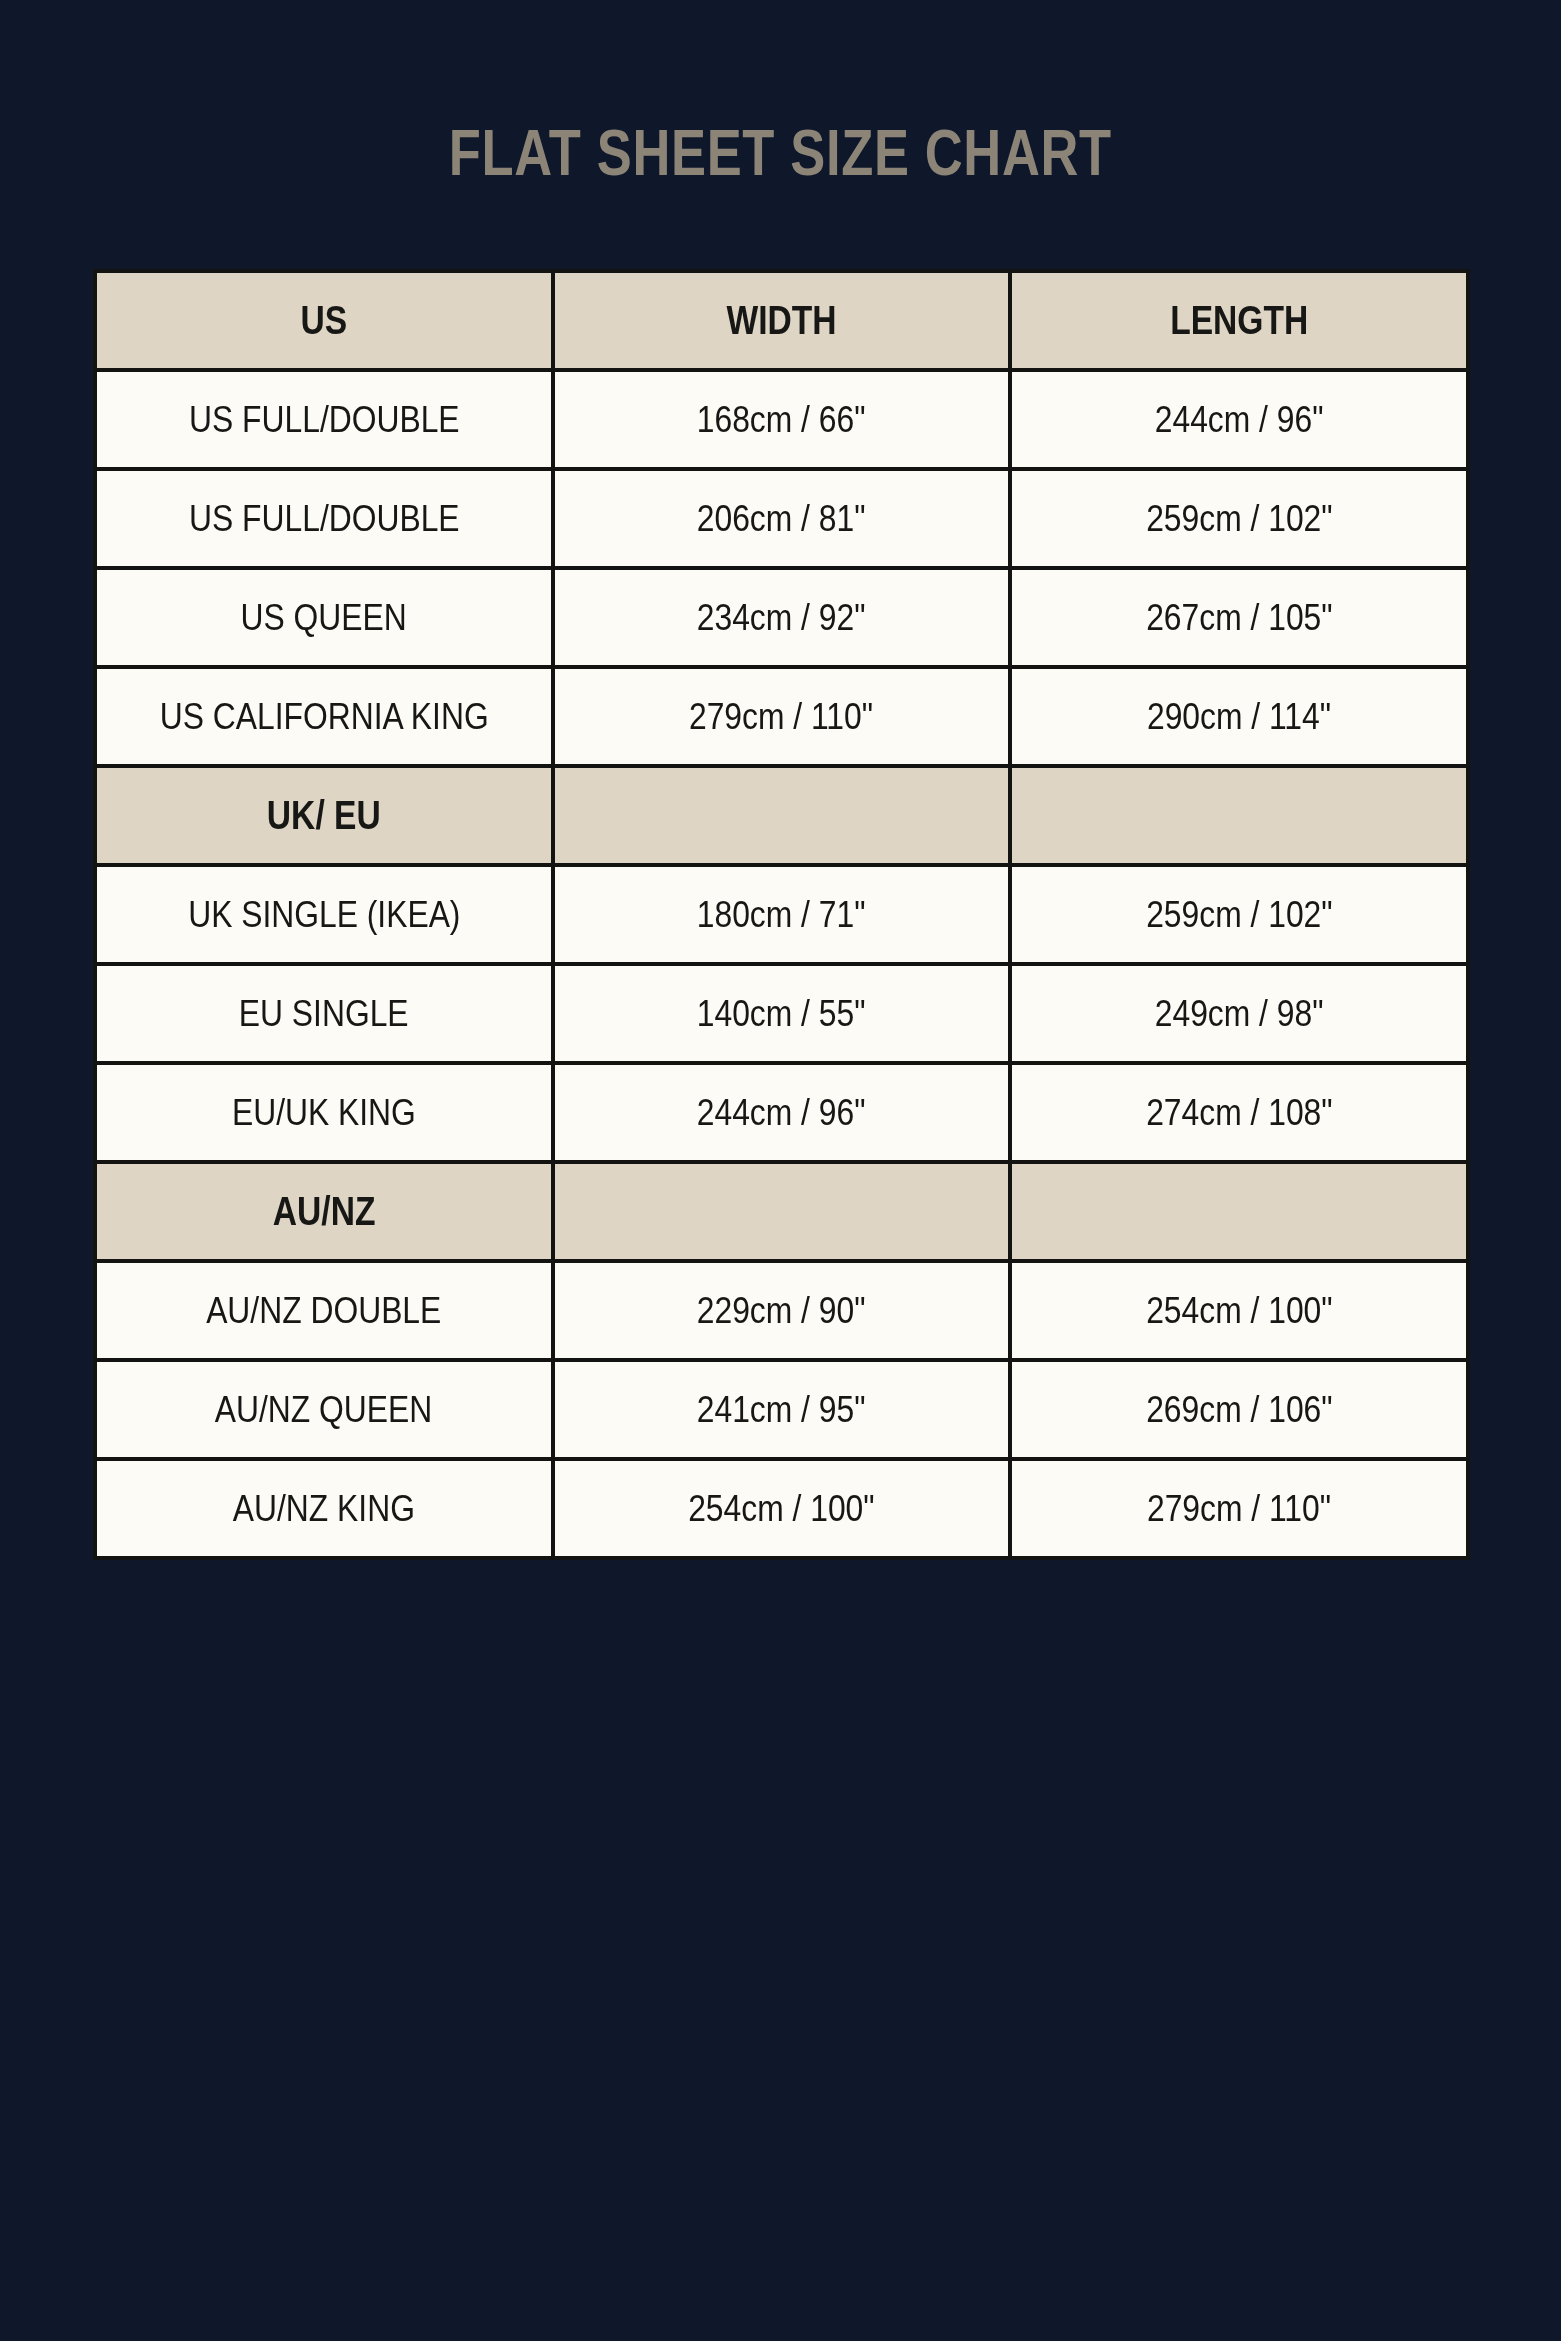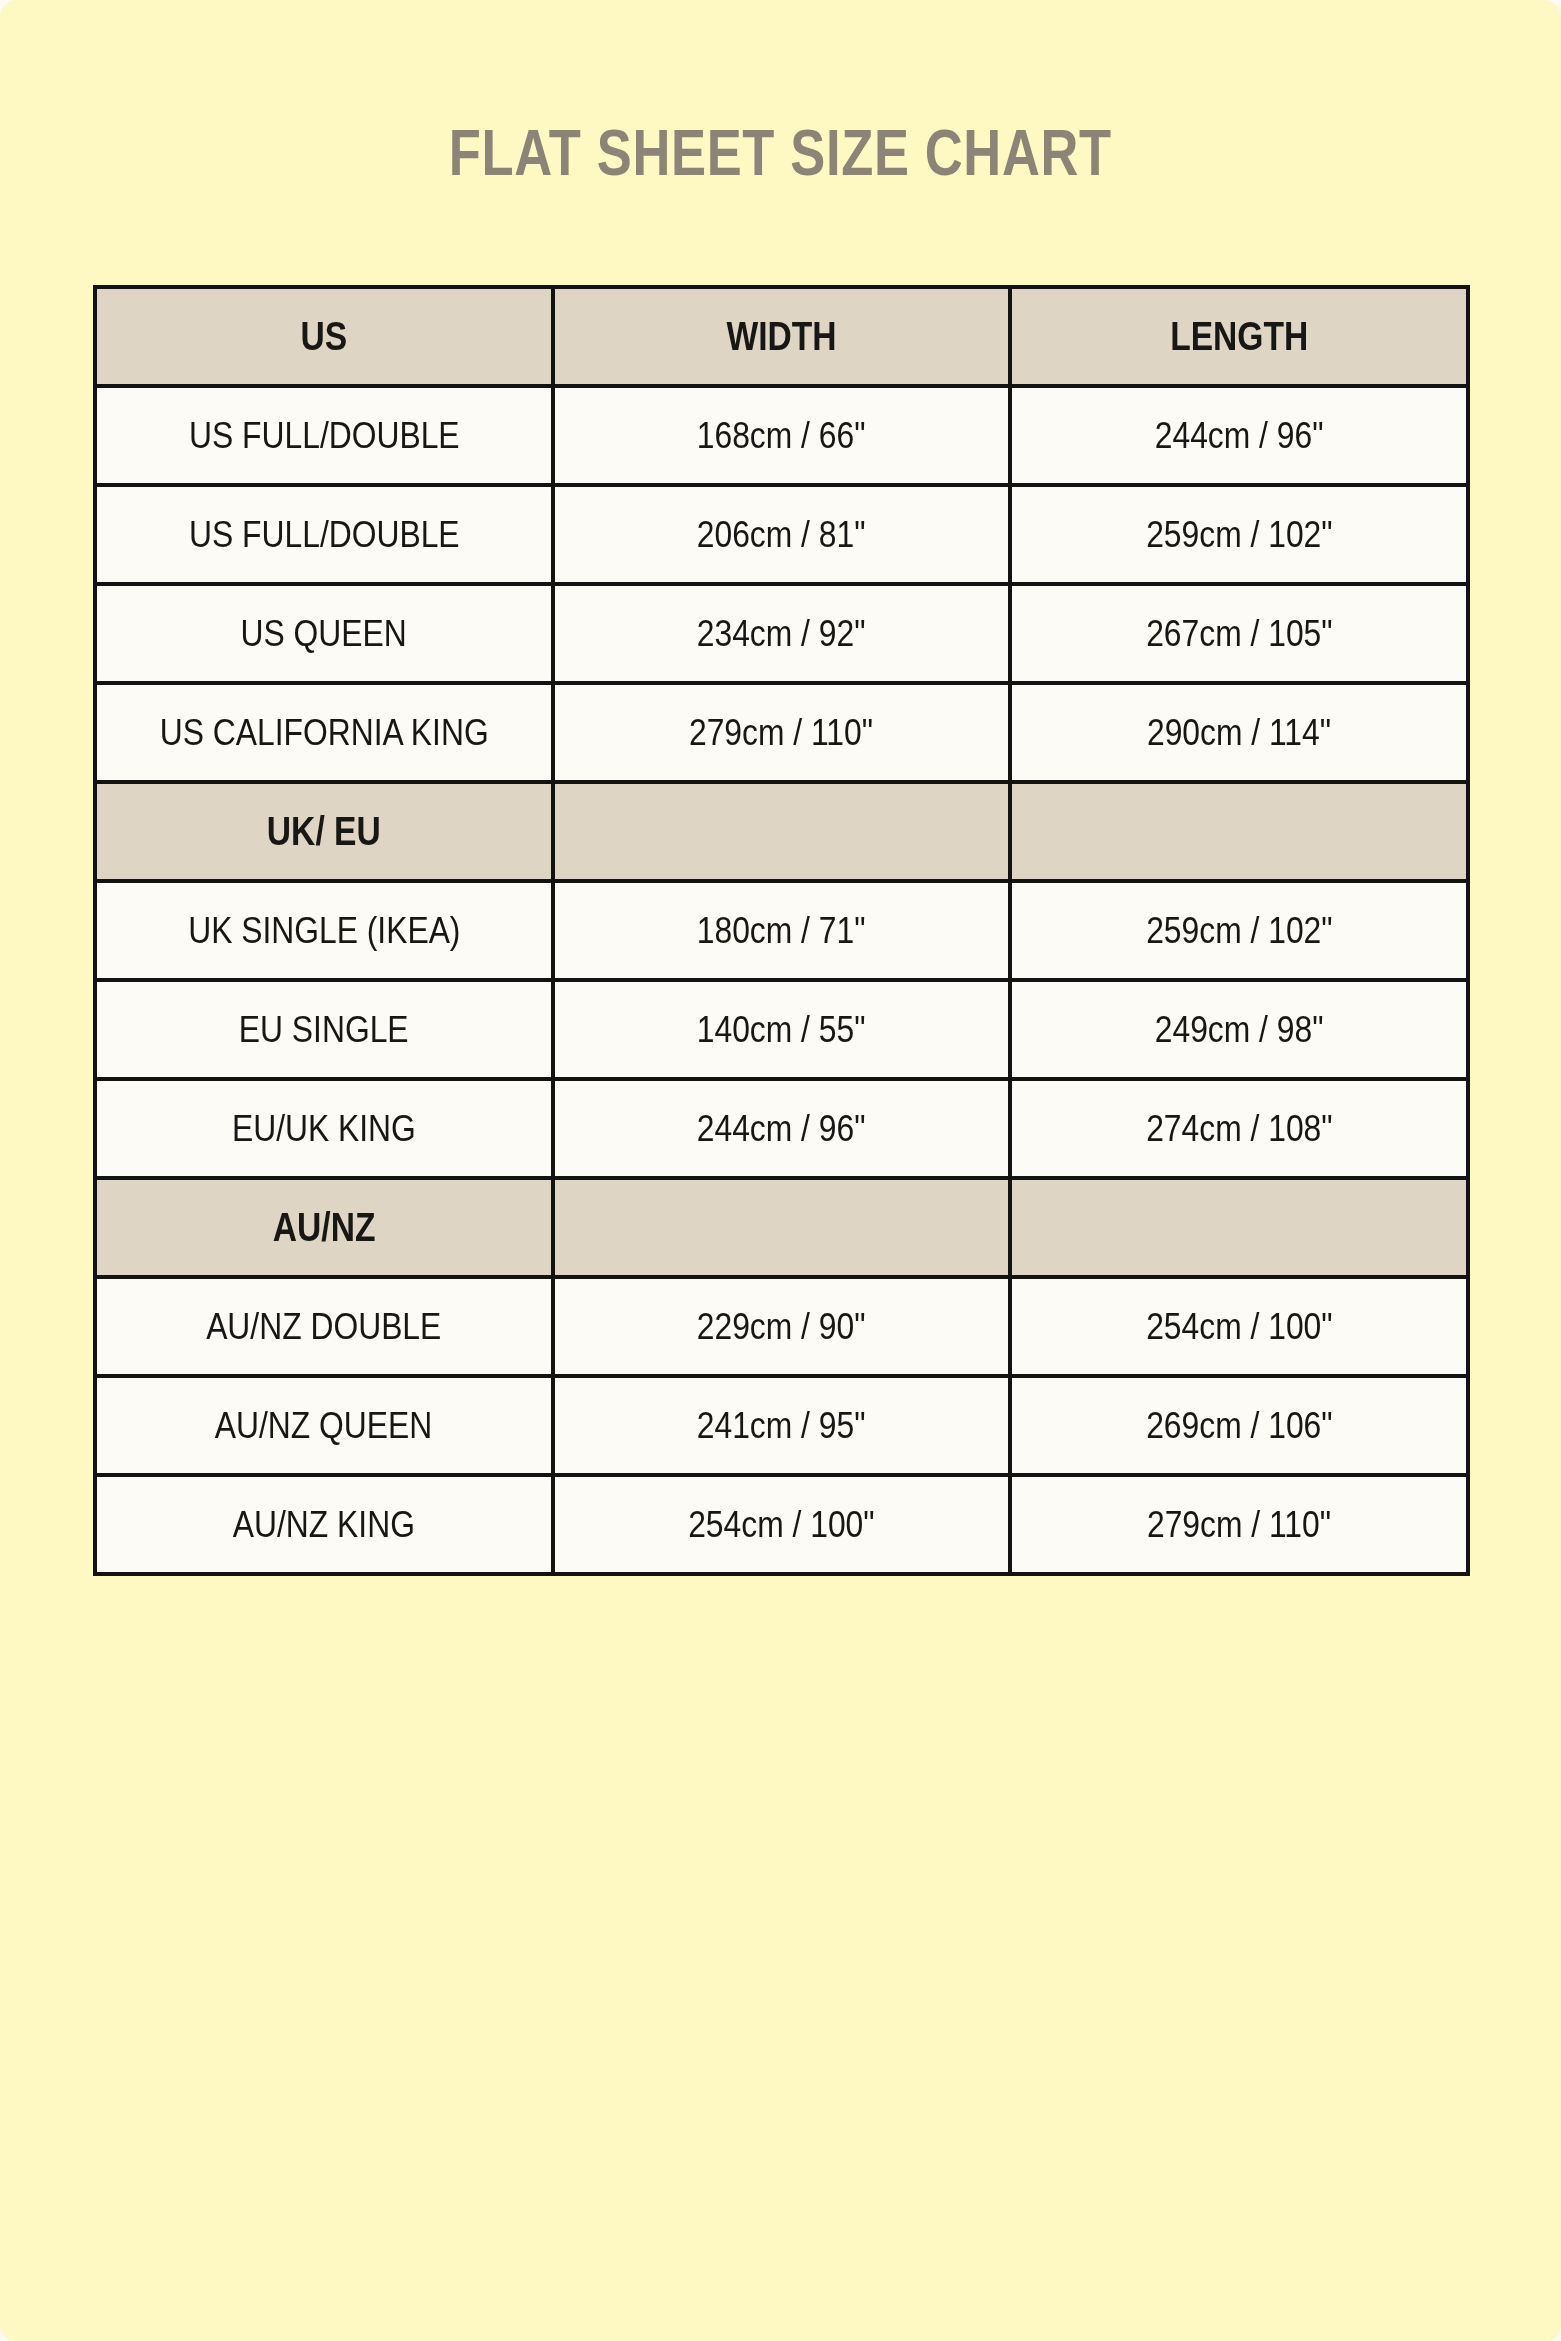--- a/index.html
+++ b/index.html
@@ -9,23 +9,22 @@
     height: 2342px;
     background: #fcfaf3;
     font-family: "Liberation Sans", sans-serif;
     position: relative;
   }
   .page {
     position: absolute;
     inset: 0;
     width: 1561px;
     height: 2342px;
-    background: #fef9c3;
+    background: #0f172a;
     overflow: hidden;
-    border-radius: 17px;
   }
   .title {
     position: absolute;
     top: 116px;
     left: 0;
     width: 1561px;
     margin: 0;
     text-align: center;
     font-size: 64px;
     font-weight: bold;
@@ -38,21 +37,20 @@
     transform: scaleX(0.82);
     transform-origin: center;
   }
   table.size-table {
     position: absolute;
     left: 93px;
     top: 269px;
     width: 1377px;
     border-collapse: collapse;
     table-layout: fixed;
-    margin-top: 16px;
   }
   table.size-table th,
   table.size-table td {
     border: 4.7px solid #131311;
     height: 95px;
     padding: 0;
     text-align: center;
     vertical-align: middle;
     background: #fdfbf5;
     color: #171715;

